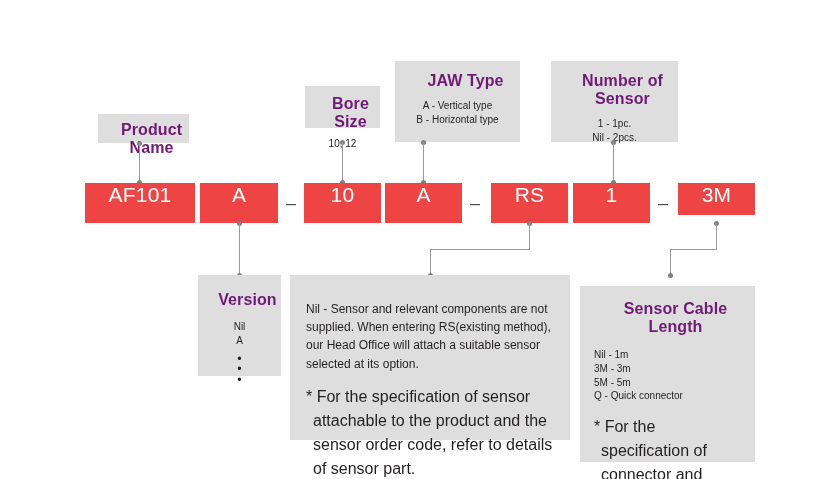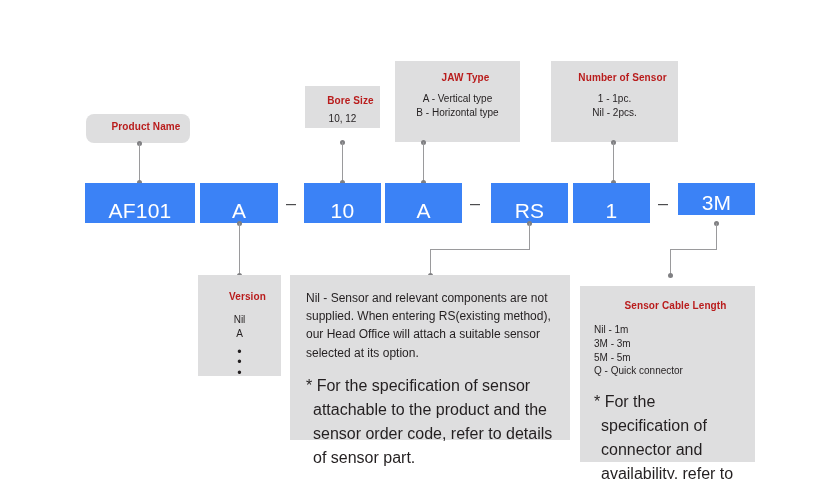--- a/index.html
+++ b/index.html
@@ -21,44 +21,44 @@
 
   
   .gray-box {
     position: absolute;
     background: #dededf;
     box-sizing: border-box;
     color: #221f20;
   }
   .code-box {
     position: absolute;
-    background: #3b82f6;
+    background: #ef4444;
     box-sizing: border-box;
     display: flex;
-    align-items: flex-end;
+    align-items: flex-start;
     justify-content: center;
     color: #ffffff;
     font-size: 21px;
     font-weight: 400;
     letter-spacing: 0.2px;
   }
   .dash {
     position: absolute;
     color: #4d4d4f;
     font-size: 18px;
     line-height: 1;
     text-align: center;
   }
 
   
   .box-title {
     display: block;
     text-align: center;
-    color: #b91c1c;
-    font-size: 10px;
+    color: #701a75;
+    font-size: 16px;
     font-weight: bold;
     letter-spacing: 0.1px;
     padding-left: 16px;
   }
   .box-lines {
     display: block;
     text-align: center;
     color: #231f20;
     font-size: 10px;
     line-height: 1.38;
@@ -108,21 +108,21 @@
     height: 5px;
     border-radius: 50%;
     background: #808083;
   }
 </style>
 </head>
 <body>
 
 <div id="canvas">
 
-  <div class="gray-box" style="left:86px; top:114px; width:104px; height:29px; padding-top:7px;border-radius:8px;">
+  <div class="gray-box" style="left:98px; top:114px; width:91px; height:29px; padding-top:7px;">
     <span class="box-title">Product Name</span>
   </div>
 
   <div class="gray-box" style="left:305px; top:86px; width:75px; height:42px; padding-top:9px;">
     <span class="box-title">Bore Size</span>
     <span class="box-lines" style="margin-top:6px;">10, 12</span>
   </div>
 
   <div class="gray-box" style="left:395px; top:61px; width:125px; height:81px; padding-top:11px;">
     <span class="box-title">JAW Type</span>
@@ -207,21 +207,21 @@
     <span class="box-lines" style="margin-top:11px;">Nil</span>
     <span class="box-lines">A</span>
     <span class="ellipsis-v" style="margin-top:6px;">
       <span style="display:block;">•</span>
       <span style="display:block;">•</span>
       <span style="display:block;">•</span>
     </span>
   </div>
 
   <div class="gray-box" style="left:290px; top:275px; width:280px; height:165px; padding:14px 16px 0 16px;">
-    <span class="para" style="">Nil - Sensor and relevant components are not supplied. When entering RS(existing method), our Head Office will attach a suitable sensor selected at its option.</span>
+    <span class="para" style="margin-top:11px;">Nil - Sensor and relevant components are not supplied. When entering RS(existing method), our Head Office will attach a suitable sensor selected at its option.</span>
     <span class="note" style="margin-top:12px;">* For the specification of sensor attachable to the product and the sensor order code, refer to details of sensor part.</span>
   </div>
 
   <div class="gray-box" style="left:580px; top:286px; width:175px; height:176px; padding:14px 14px 0 14px;">
     <span class="box-title">Sensor Cable Length</span>
     <span class="box-lines left" style="margin-top:12px;">Nil - 1m</span>
     <span class="box-lines left">3M - 3m</span>
     <span class="box-lines left">5M - 5m</span>
     <span class="box-lines left">Q - Quick connector</span>
     <span class="note" style="margin-top:12px;">* For the specification of connector and availability, refer to details of sensor part.</span>

